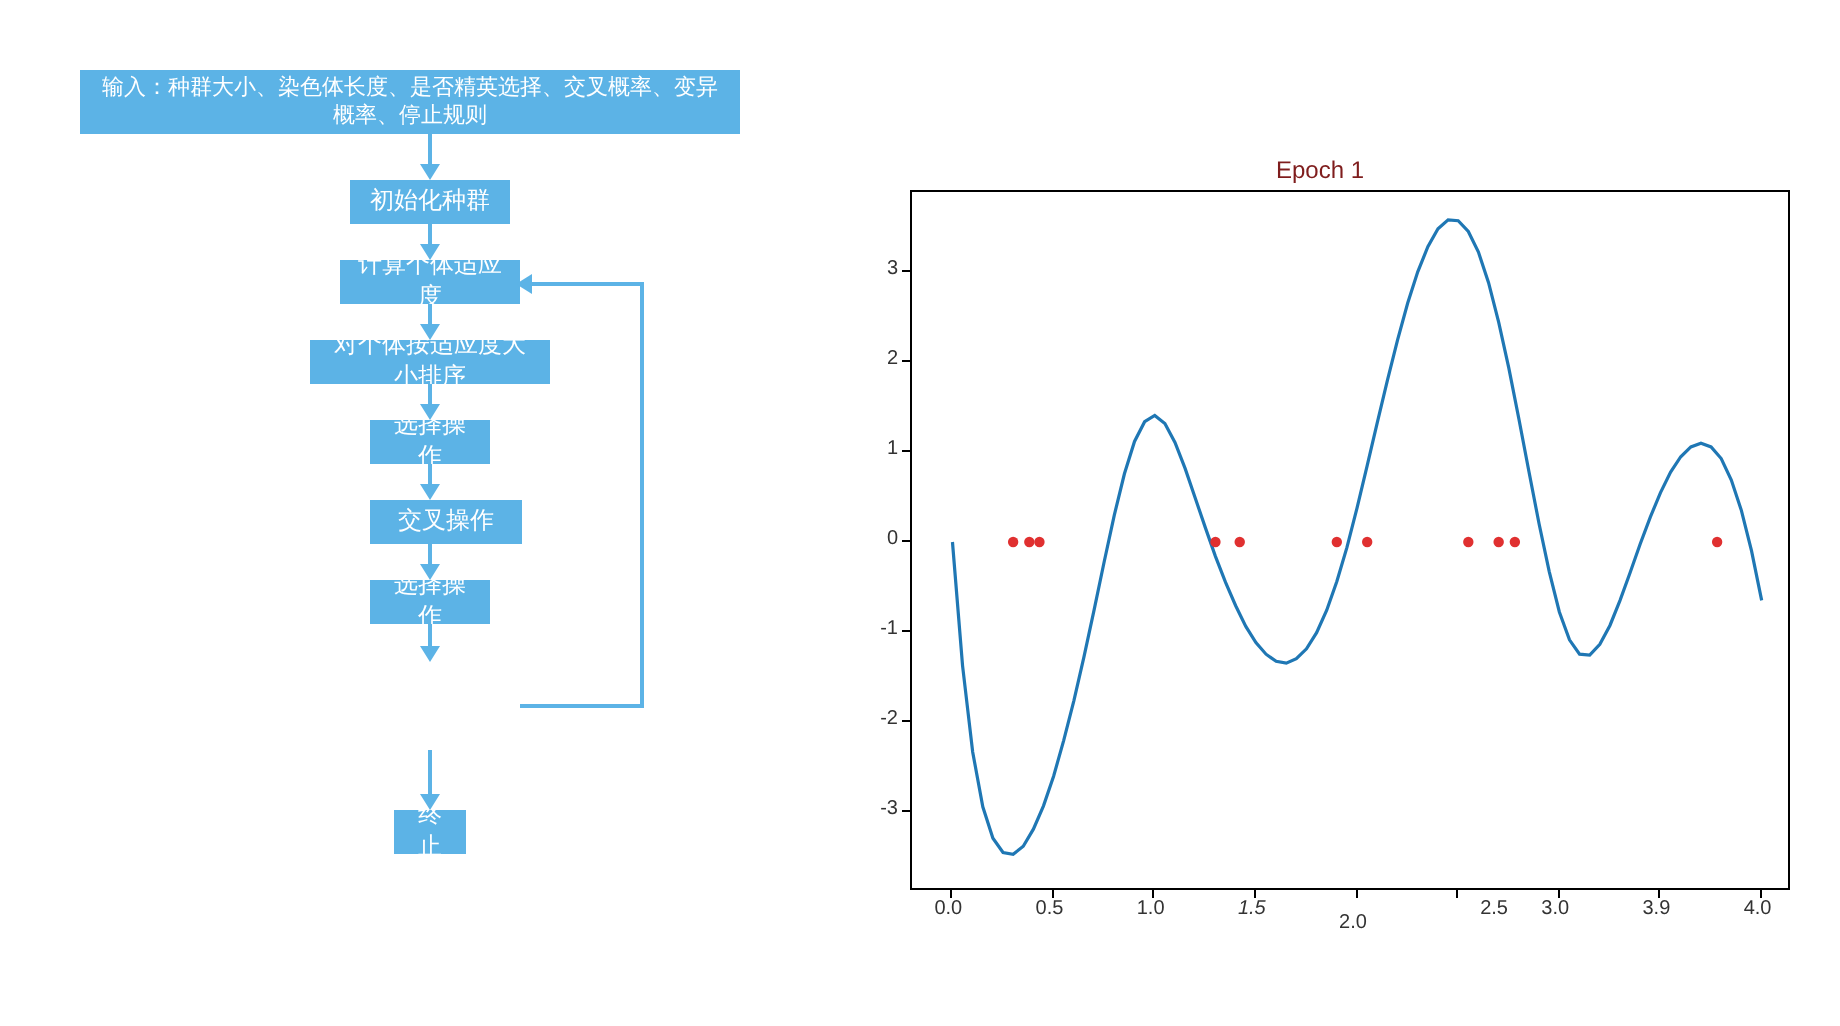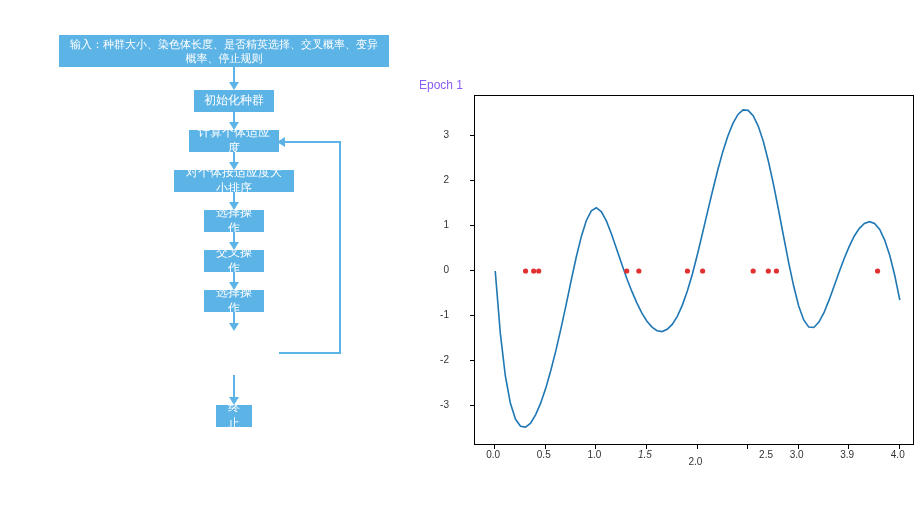--- a/index.html
+++ b/index.html
@@ -15,40 +15,39 @@
   .container {
     display: flex;
     width: 100%;
     height: 100%;
   }
   
   .flow-pane {
     position: relative;
     width: 400px;
     height: 513px;
-    margin-left: 19px;
   }
   .node {
     position: absolute;
     background: #5cb3e6;
     color: #fff;
     font-size: 12px;
     text-align: center;
     display: flex;
     align-items: center;
     justify-content: center;
     padding: 4px 8px;
     line-height: 1.3;
   }
   .n-input   { left: 40px;  top: 35px;  width: 330px; height: 32px; font-size: 11px; }
   .n-init    { left: 175px; top: 90px;  width: 80px;  height: 22px; }
   .n-fitness { left: 170px; top: 130px; width: 90px;  height: 22px; }
   .n-sort    { left: 155px; top: 170px; width: 120px; height: 22px; }
   .n-select  { left: 185px; top: 210px; width: 60px;  height: 22px; }
-  .n-cross   { left: 185px; top: 250px; width: 60px;  height: 22px; }
+  .n-cross   { left: 185px; top: 250px; width: 76px;  height: 22px; }
   .n-mutate  { left: 185px; top: 290px; width: 60px;  height: 22px; }
   .n-end     { left: 197px; top: 405px; width: 36px;  height: 22px; }
 
   .diamond {
     position: absolute;
     left: 170px; top: 330px;
     width: 90px; height: 45px;
   }
   .diamond-shape {
     position: absolute;
@@ -94,22 +93,23 @@
   
   .chart-pane {
     position: relative;
     flex: 1;
     height: 513px;
   }
   .chart-title {
     position: absolute;
     top: 78px;
     left: 0; right: 0;
+    text-align: center;
     font-size: 12px;
-    color: #8b5cf6;
+    color: #7f1d1d;
   }
   .plot-area {
     position: absolute;
     left: 55px;
     top: 95px;
     width: 440px;
     height: 350px;
     border: 1px solid #000;
   }
   .ytick, .xtick {

